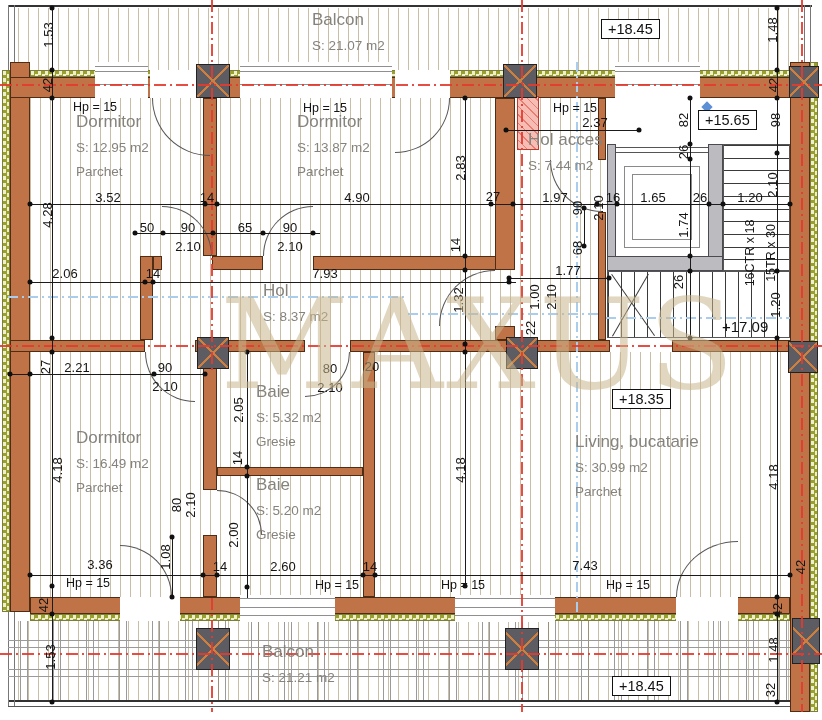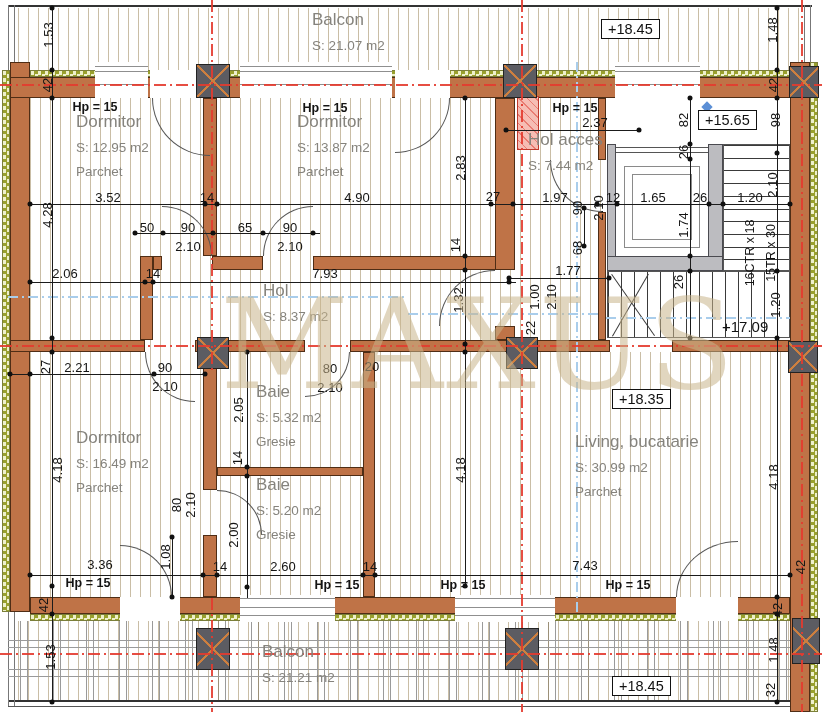--- a/index.html
+++ b/index.html
@@ -22,21 +22,21 @@
   .arc.bl{border-width:0 0 1px 1px;border-bottom-left-radius:100%;}
   .arc.br{border-width:0 1px 1px 0;border-bottom-right-radius:100%;}
   .redh{height:2px;background:repeating-linear-gradient(90deg,#e43a2e 0 12px,transparent 12px 16px,#e43a2e 16px 18px,transparent 18px 22px);opacity:.9;z-index:6;}
   .redv{width:2px;background:repeating-linear-gradient(180deg,#e43a2e 0 12px,transparent 12px 16px,#e43a2e 16px 18px,transparent 18px 22px);opacity:.9;z-index:6;}
   .bluh{height:2px;background:repeating-linear-gradient(90deg,#a9cdeb 0 10px,transparent 10px 14px,#a9cdeb 14px 16px,transparent 16px 20px);z-index:5;}
   .bluv{width:2px;background:repeating-linear-gradient(180deg,#a9cdeb 0 10px,transparent 10px 14px,#a9cdeb 14px 16px,transparent 16px 20px);z-index:5;}
   .dline{background:#1b1b1b;z-index:7;}
   .dot{width:5px;height:5px;border-radius:50%;background:#101010;transform:translate(-50%,-50%);z-index:7;}
   .dim{position:absolute;font-size:13px;color:#141414;white-space:nowrap;transform:translate(-50%,-50%);z-index:8;}
   .dim.v{transform:translate(-50%,-50%) rotate(-90deg);}
-  .dim.hp{font-size:12.5px;font-weight:bold;}
+  .dim.hp{font-size:12.5px;}
   .rblock{position:absolute;z-index:8;color:#85837d;}
   .rname{display:block;font-size:17px;margin:0 0 8px 0;}
   .rsub{display:block;font-size:13.5px;margin:0 0 9px 0;}
   .lvl{position:absolute;border:1.3px solid #111;background:#fff;color:#111;font-size:14.5px;
        padding:1px 6px;white-space:nowrap;z-index:9;}
   .plain-lvl{position:absolute;color:#111;font-size:15px;white-space:nowrap;z-index:9;}
   .flR{background-color:#fff;background-image:repeating-linear-gradient(180deg,#3a3a3a 0 1px,transparent 1px 12.7px);border:1px solid #555;z-index:3;}
   .flB{background-color:#fff;background-image:repeating-linear-gradient(90deg,#3a3a3a 0 1px,transparent 1px 13px);border:1px solid #555;z-index:3;}
   .elev{background:#bcbcc0;border:1px solid #4a4a50;z-index:3;}
   .innerrect{border:1px solid #8a8a8a;background:transparent;z-index:4;}
@@ -248,21 +248,21 @@
     <span class="dim" style="left: 100px; top: 564px;">3.36</span>
     <span class="dim v" style="left: 43px; top: 605px;">42</span>
     <span class="dim v" style="left: 50px; top: 657px;">1.53</span>
     <span class="dim v" style="left: 772px; top: 30px;">1.48</span>
     <span class="dim v" style="left: 773px; top: 85px;">42</span>
     <span class="dim" style="left: 108px; top: 197px;">3.52</span>
     <span class="dim" style="left: 207px; top: 197px;">14</span>
     <span class="dim" style="left: 357px; top: 197px;">4.90</span>
     <span class="dim" style="left: 493px; top: 196px;">27</span>
     <span class="dim" style="left: 555px; top: 197px;">1.97</span>
-    <span class="dim" style="left: 613px; top: 197px;">12</span>
+    <span class="dim" style="left: 613px; top: 197px;">16</span>
     <span class="dim" style="left: 653px; top: 197px;">1.65</span>
     <span class="dim" style="left: 700px; top: 197px;">26</span>
     <span class="dim" style="left: 750px; top: 197px;">1.20</span>
     <span class="dim" style="left: 595px; top: 122px;">2.37</span>
     <span class="dim v" style="left: 460px; top: 168px;">2.83</span>
     <span class="dim v" style="left: 683px; top: 120px;">82</span>
     <span class="dim v" style="left: 775px; top: 120px;">98</span>
     <span class="dim v" style="left: 683px; top: 152px;">26</span>
     <span class="dim" style="left: 188px; top: 227px;">90</span>
     <span class="dim" style="left: 188px; top: 246px;">2.10</span>

